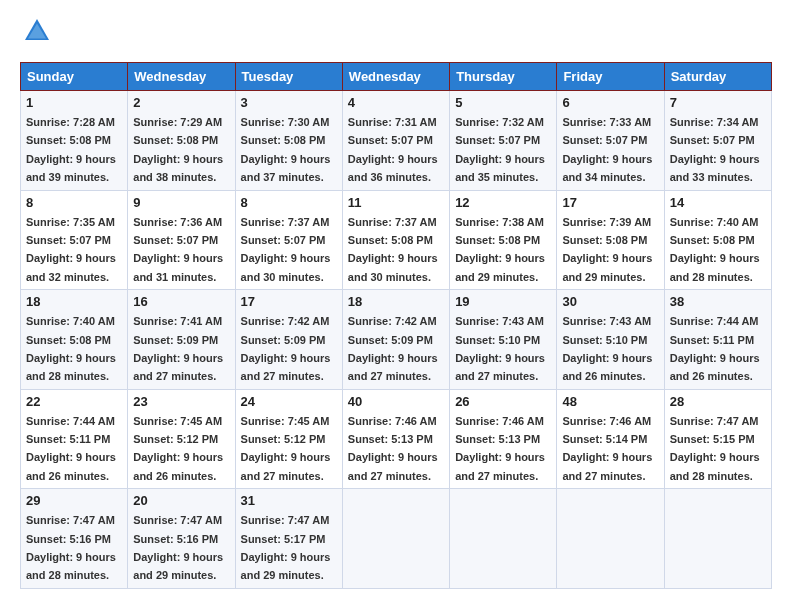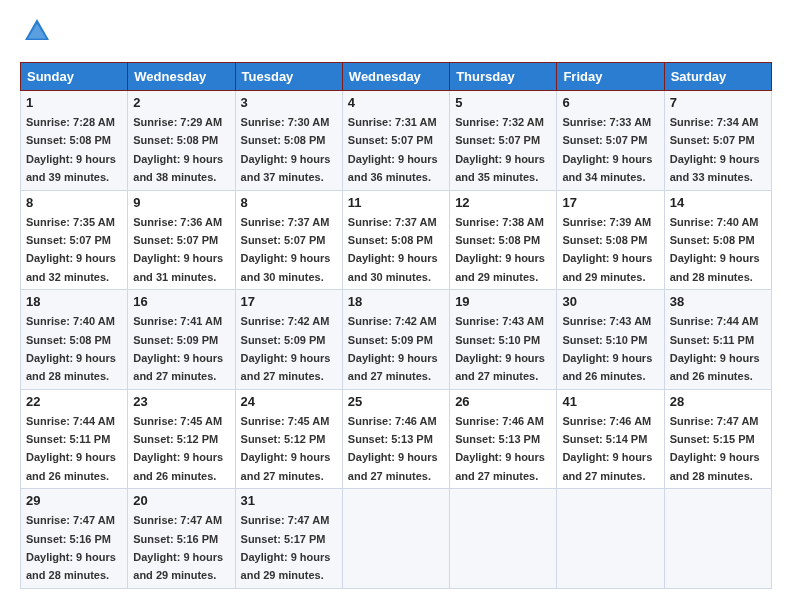--- a/index.html
+++ b/index.html
@@ -227,29 +227,29 @@
         </td>
         <td>
           <span class="day-num">23</span>
           <span class="day-info">Sunrise: 7:45 AM<br>Sunset: 5:12 PM<br>Daylight: 9 hours and 26 minutes.</span>
         </td>
         <td>
           <span class="day-num">24</span>
           <span class="day-info">Sunrise: 7:45 AM<br>Sunset: 5:12 PM<br>Daylight: 9 hours and 27 minutes.</span>
         </td>
         <td>
-          <span class="day-num">25</span>
+          <span class="day-num">40</span>
           <span class="day-info">Sunrise: 7:46 AM<br>Sunset: 5:13 PM<br>Daylight: 9 hours and 27 minutes.</span>
         </td>
         <td>
           <span class="day-num">26</span>
           <span class="day-info">Sunrise: 7:46 AM<br>Sunset: 5:13 PM<br>Daylight: 9 hours and 27 minutes.</span>
         </td>
         <td>
-          <span class="day-num">41</span>
+          <span class="day-num">48</span>
           <span class="day-info">Sunrise: 7:46 AM<br>Sunset: 5:14 PM<br>Daylight: 9 hours and 27 minutes.</span>
         </td>
         <td>
           <span class="day-num">28</span>
           <span class="day-info">Sunrise: 7:47 AM<br>Sunset: 5:15 PM<br>Daylight: 9 hours and 28 minutes.</span>
         </td>
       </tr>
       <tr>
         <td>
           <span class="day-num">29</span>

